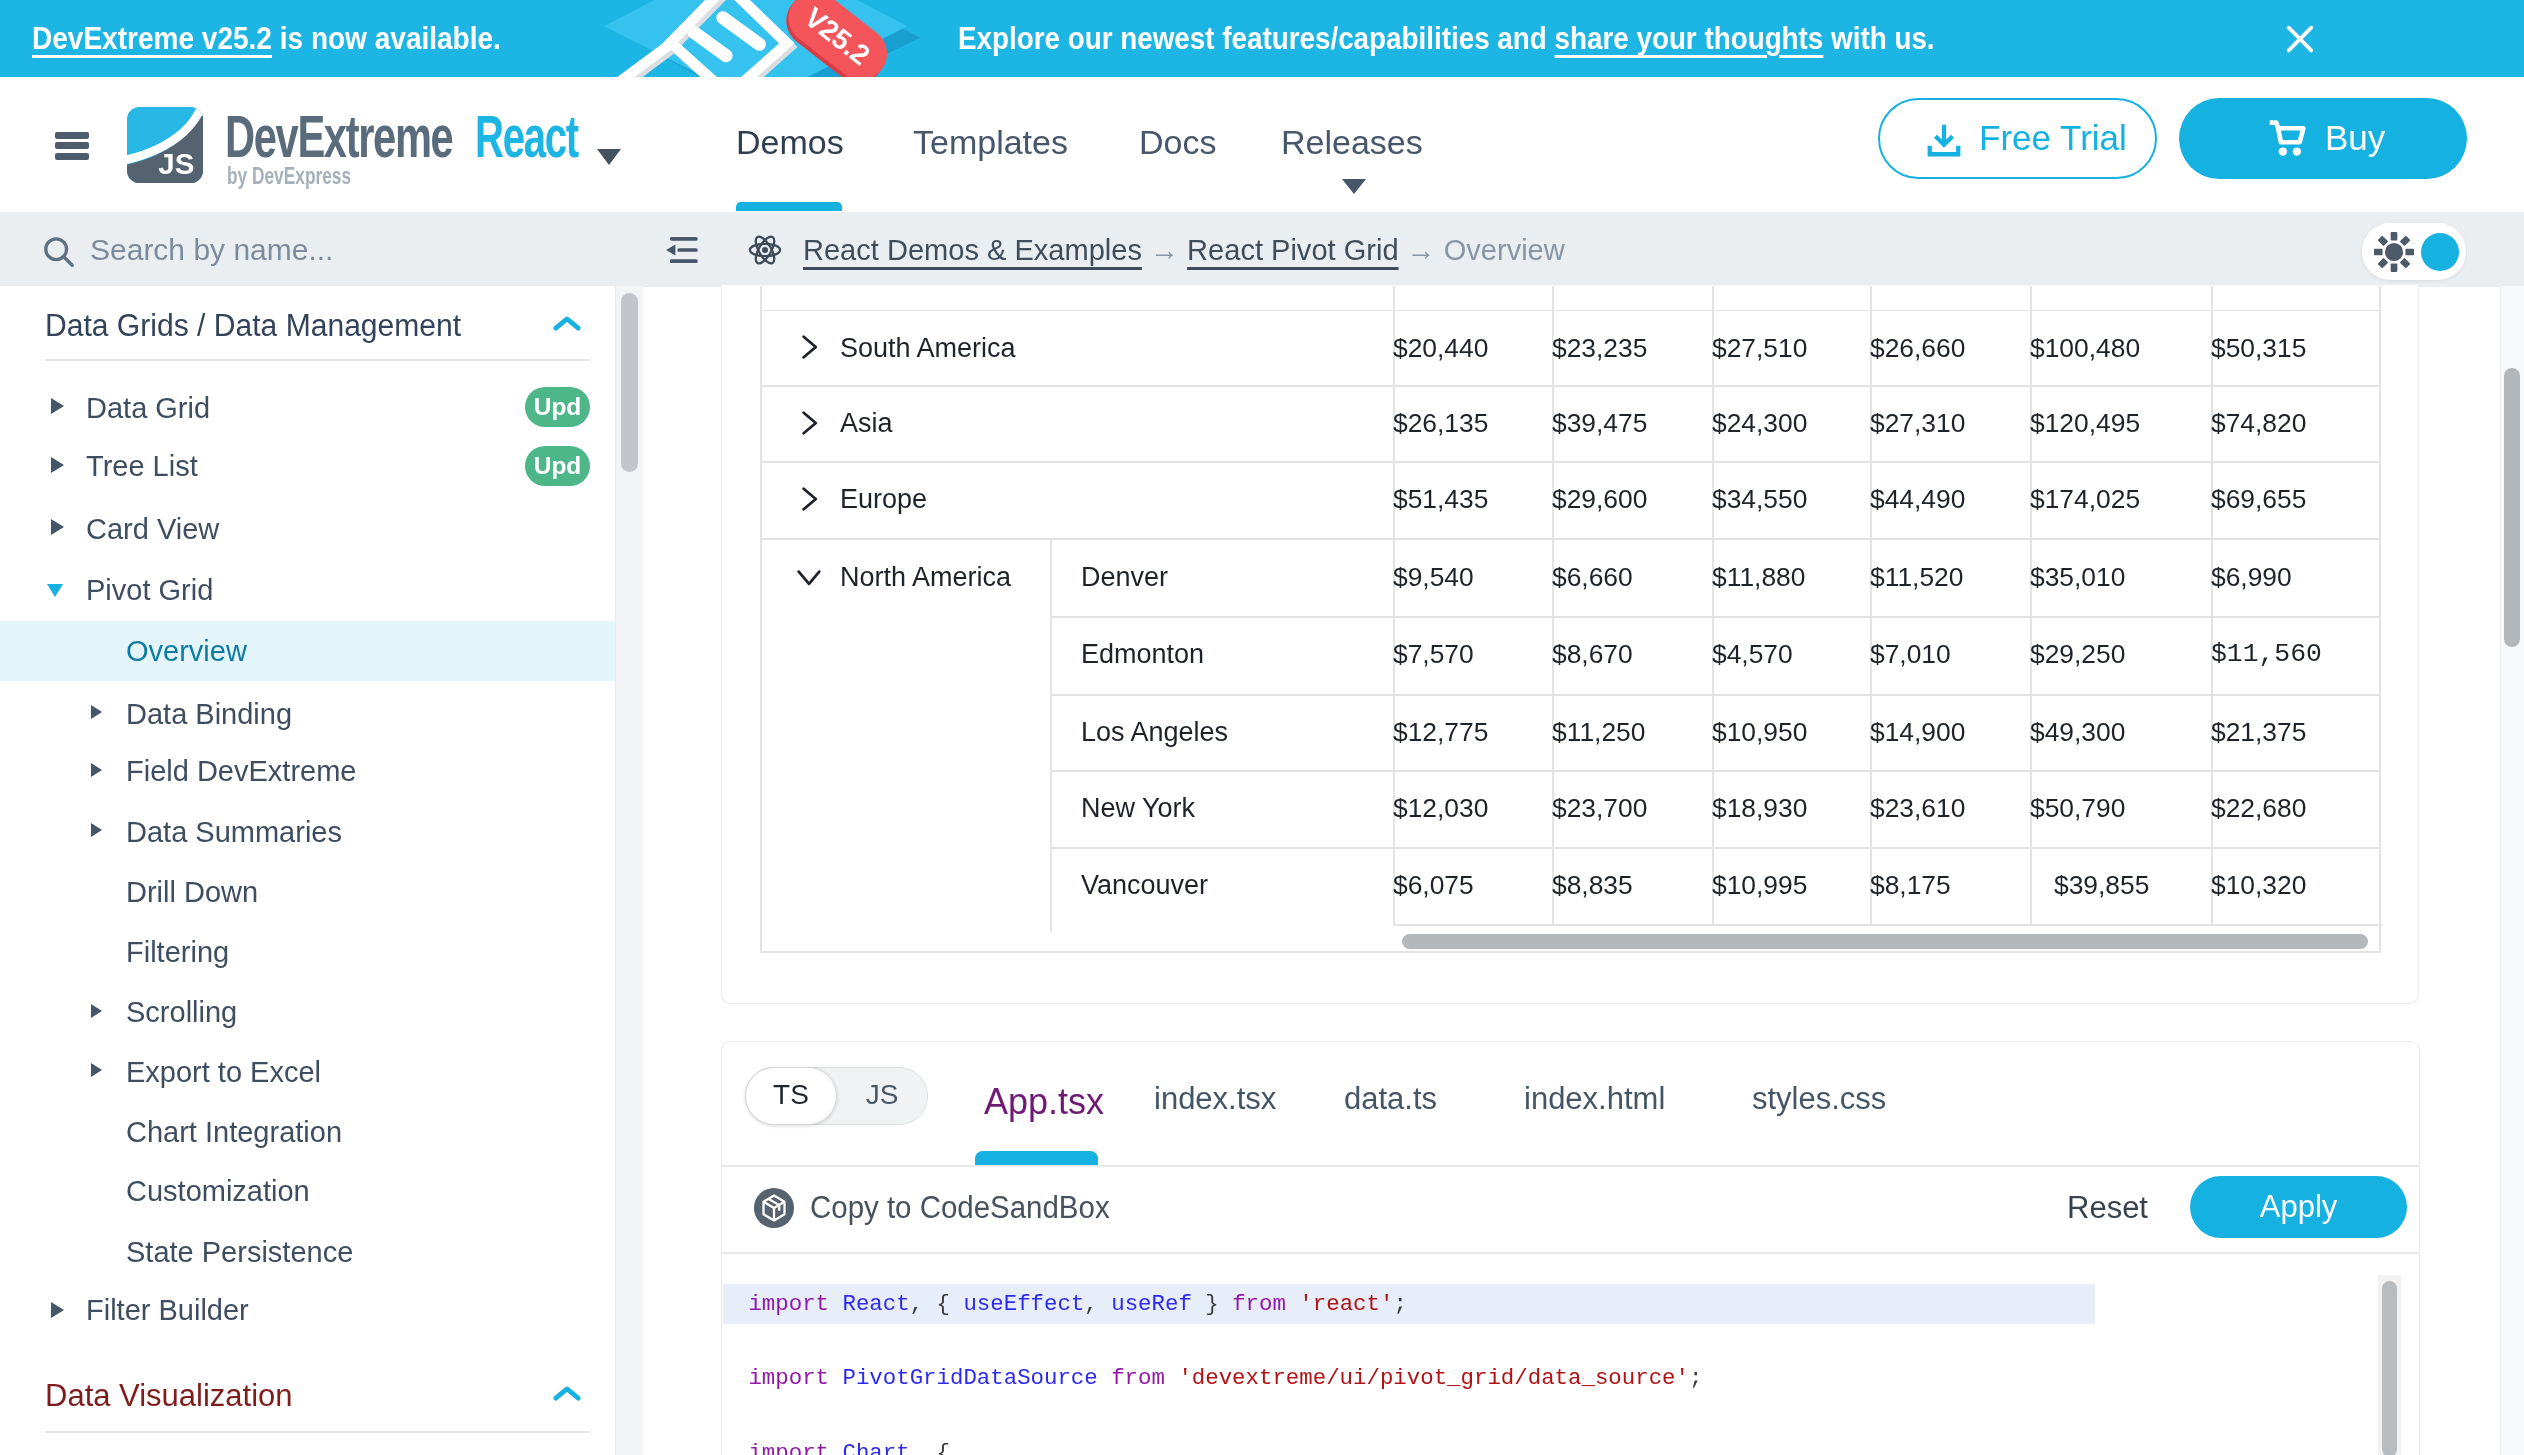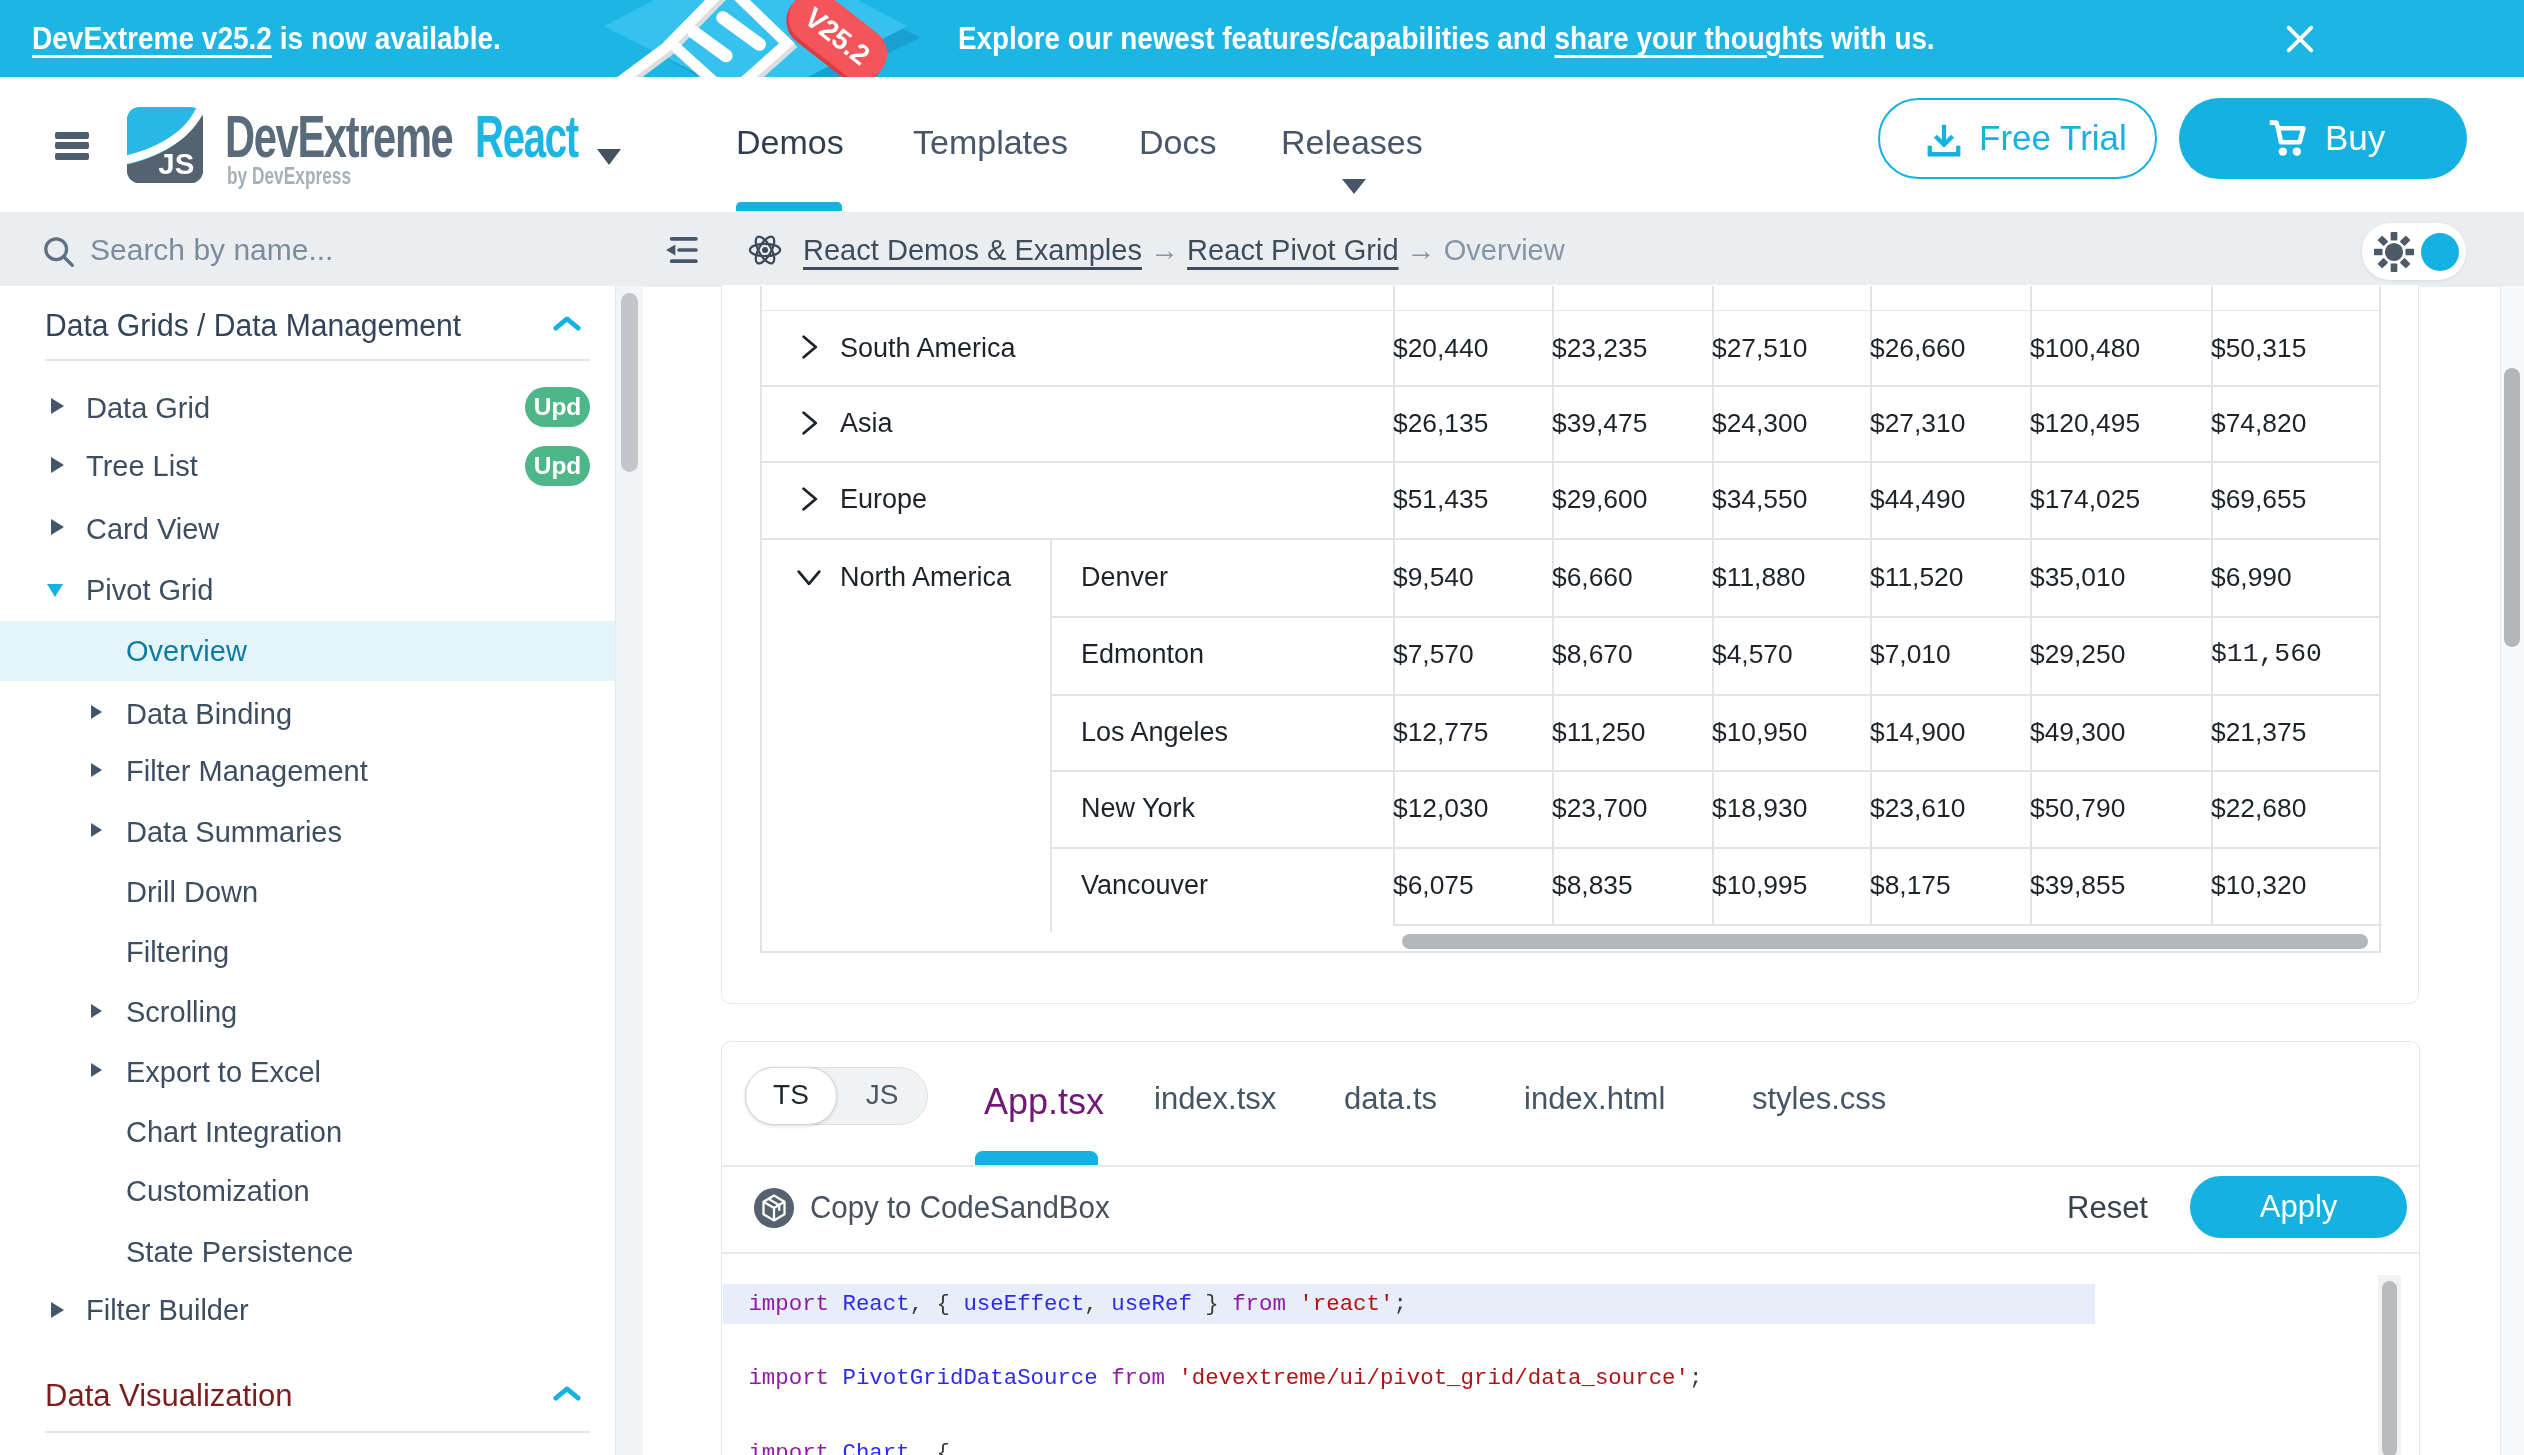--- a/index.html
+++ b/index.html
@@ -150,21 +150,21 @@
 
   <div class="abs" style="left:47px;top:298px;width:0;height:0;border-top:13.2px solid #14b1e1;border-left:8.5px solid transparent;border-right:8.5px solid transparent;"></div>
   <div class="mi" style="left:86px;top:288px;">Pivot Grid</div>
 
   <div class="abs" style="left:0;top:335px;width:615px;height:60px;background:#e3f5fb;"></div>
   <div class="abs" style="left:126px;top:349px;font-size:29px;color:#0e7ba0;">Overview</div>
 
   <div class="tri" style="left:91px;top:419px;border-left-width:11.3px;border-top-width:7.6px;border-bottom-width:7.6px;"></div>
   <div class="mi" style="left:126px;top:412px;">Data Binding</div>
   <div class="tri" style="left:91px;top:477px;border-left-width:11.3px;border-top-width:7.6px;border-bottom-width:7.6px;"></div>
-  <div class="mi" style="left:126px;top:469px;">Filter Management</div>
+  <div class="mi" style="left:126px;top:469px;">Field DevExtreme</div>
   <div class="tri" style="left:91px;top:537px;border-left-width:11.3px;border-top-width:7.6px;border-bottom-width:7.6px;"></div>
   <div class="mi" style="left:126px;top:530px;">Data Summaries</div>
   <div class="mi" style="left:126px;top:590px;">Drill Down</div>
   <div class="mi" style="left:126px;top:650px;">Filtering</div>
   <div class="tri" style="left:91px;top:718px;border-left-width:11.3px;border-top-width:7.6px;border-bottom-width:7.6px;"></div>
   <div class="mi" style="left:126px;top:710px;">Scrolling</div>
   <div class="tri" style="left:91px;top:777px;border-left-width:11.3px;border-top-width:7.6px;border-bottom-width:7.6px;"></div>
   <div class="mi" style="left:126px;top:770px;">Export to Excel</div>
   <div class="mi" style="left:126px;top:830px;">Chart Integration</div>
   <div class="mi" style="left:126px;top:889px;">Customization</div>
@@ -263,21 +263,21 @@
 <div class="val" style="left:633px;top:484px;width:137px;height:76px;line-height:76px;">$12,030</div>
 <div class="val" style="left:792px;top:484px;width:137px;height:76px;line-height:76px;">$23,700</div>
 <div class="val" style="left:952px;top:484px;width:136px;height:76px;line-height:76px;">$18,930</div>
 <div class="val" style="left:1110px;top:484px;width:137px;height:76px;line-height:76px;">$23,610</div>
 <div class="val" style="left:1270px;top:484px;width:159px;height:76px;line-height:76px;">$50,790</div>
 <div class="val" style="left:1451px;top:484px;width:147px;height:76px;line-height:76px;">$22,680</div>
 <div class="val" style="left:633px;top:561px;width:137px;height:77px;line-height:77px;">$6,075</div>
 <div class="val" style="left:792px;top:561px;width:137px;height:77px;line-height:77px;">$8,835</div>
 <div class="val" style="left:952px;top:561px;width:136px;height:77px;line-height:77px;">$10,995</div>
 <div class="val" style="left:1110px;top:561px;width:137px;height:77px;line-height:77px;">$8,175</div>
-<div class="val" style="left:1270px;top:561px;width:159px;height:55px;line-height:77px;">$39,855</div>
+<div class="val" style="left:1270px;top:561px;width:159px;height:55px;line-height:77px;padding-left:24px;">$39,855</div>
 <div class="val" style="left:1451px;top:561px;width:147px;height:77px;line-height:77px;">$10,320</div>
 <div class="abs" style="left:642px;top:648px;width:966px;height:15px;background:#b5b8bb;border-radius:7.6px;"></div>
 </div>
 
 <div class="abs" style="left:721px;top:1041px;width:1699px;height:415px;background:#fff;border:1.9px solid #e8e9eb;border-radius:9.4px 9.4px 0 0;border-bottom:none;overflow:hidden;">
 
   <div class="abs" style="left:23px;top:24.5px;width:183px;height:58px;background:#f1f2f3;border:1.9px solid #dcdee0;border-radius:29px;"></div>
   <div class="abs" style="left:23px;top:24.5px;width:92px;height:58px;background:#fff;border:1.9px solid #d4d6d8;border-radius:29px;box-shadow:0 0.9px 3.8px rgba(0,0,0,0.15);"></div>
   <div class="abs" style="left:23px;top:24.5px;width:92px;height:58px;line-height:56px;text-align:center;font-size:28px;color:#22282e;">TS</div>
   <div class="abs" style="left:114px;top:24.5px;width:92px;height:58px;line-height:56px;text-align:center;font-size:28px;color:#4a5866;">JS</div>

